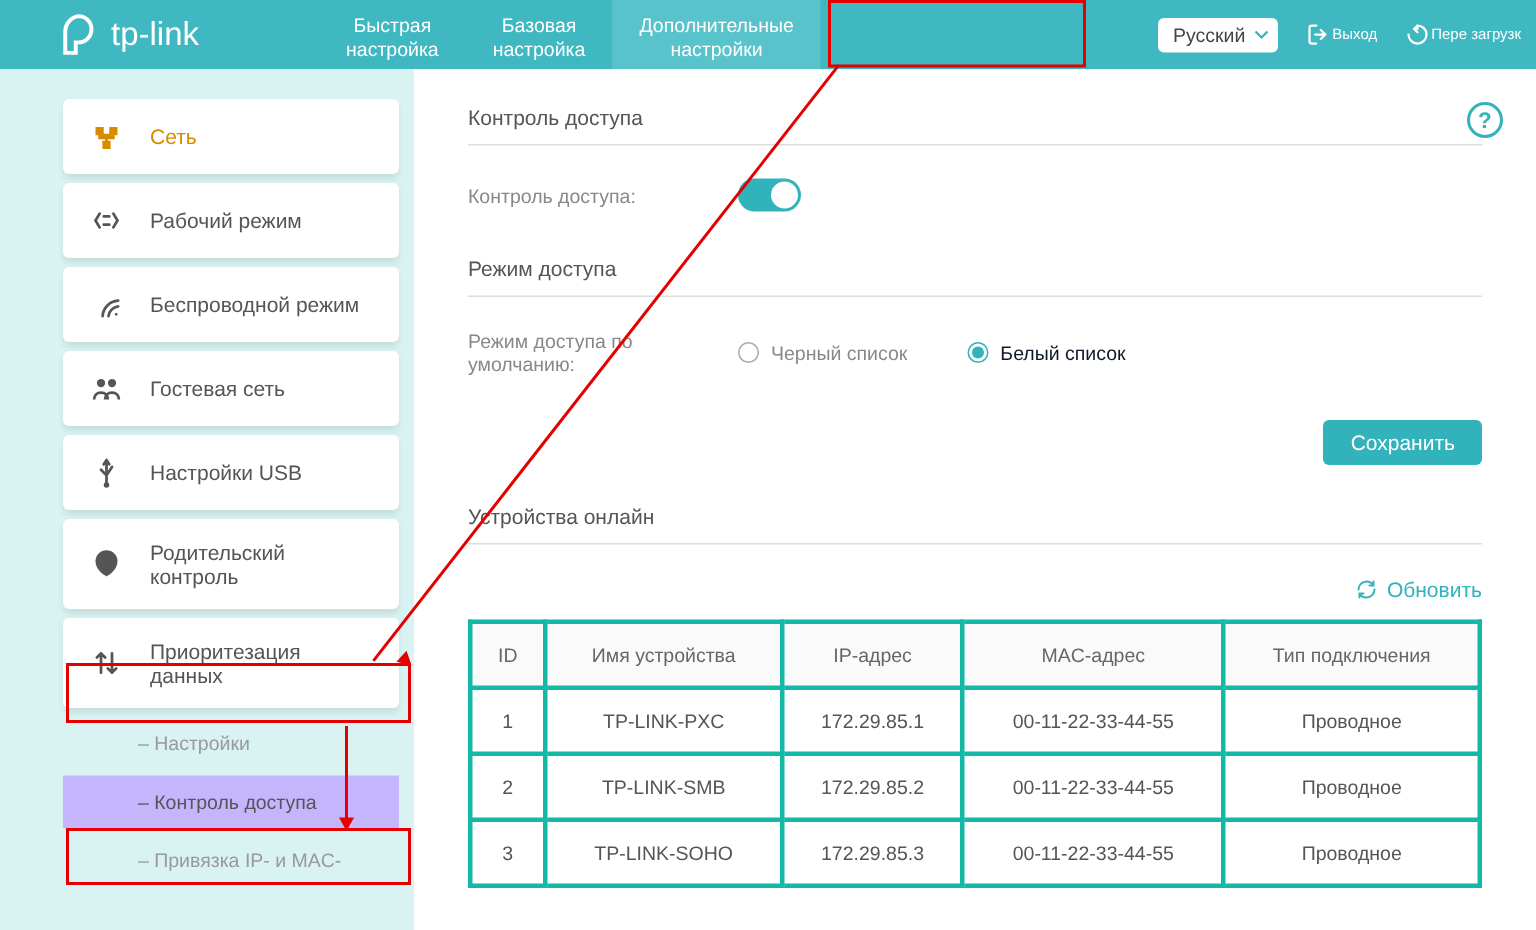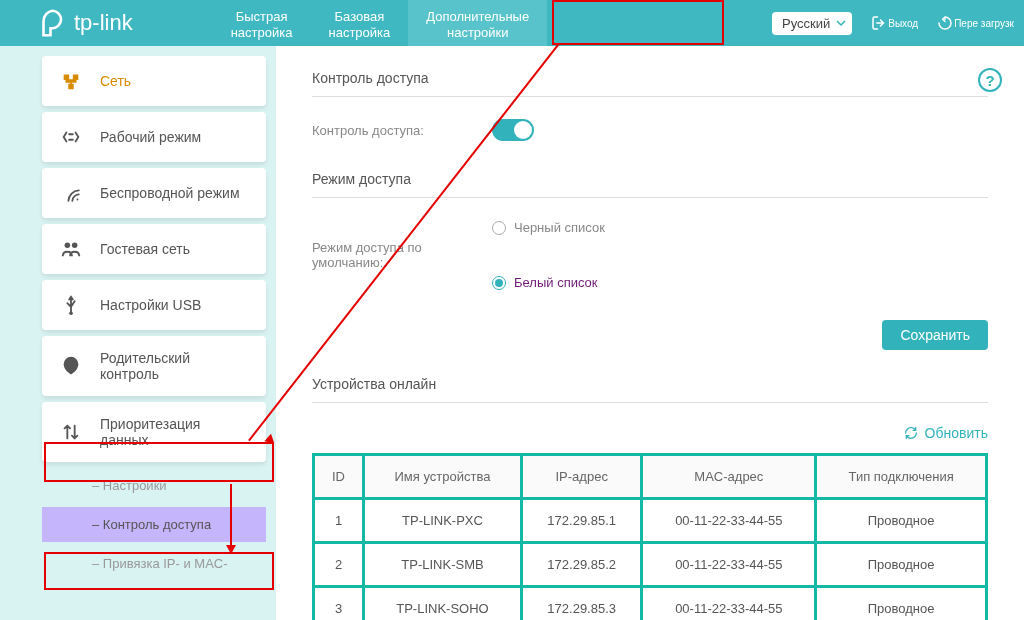--- a/index.html
+++ b/index.html
@@ -19,42 +19,42 @@
   .lang-wrap svg { position: absolute; right: 6px; top: 50%; transform: translateY(-50%); pointer-events:none; }
   .hdr-btn { display: flex; align-items: center; font-size: 10px; cursor: pointer; color:#fff; }
   .hdr-btn svg { width: 18px; height: 18px; }
 
   
   .layout { display: flex; height: calc(620px - 46px); }
 
   
   .sidebar { width: 276px; background: #d9f2f2; padding: 8px 0 0 0; overflow-y: auto; }
   .side-item { background: #fff; margin: 2px 10px 6px 42px; border-radius: 4px; display: flex; align-items: center; gap: 18px; padding: 14px 18px; font-size: 14px; color: #555; cursor: pointer; box-shadow: 0 3px 4px rgba(0,0,0,0.08); }
-  .side-item.top { margin-top: 2px; }
+  .side-item.top { margin-top: 12px; }
   .side-item .icn { width: 22px; height: 22px; flex-shrink: 0; display:flex; align-items:center; justify-content:center; }
   .side-item.selected { background: #f7b500; color: #444; }
   .side-item.network .lbl { color: #d98b00; }
   .side-sub { margin: 4px 10px 0 42px; padding: 10px 10px 10px 50px; font-size: 13px; color: #999; cursor: pointer; }
   .side-sub.active { background: #c4b5fd; color: #555; }
 
   
   .main { flex: 1; background: #fff; padding: 24px 36px 0 36px; position: relative; overflow-y:auto; }
   .help-icon { position: absolute; right: 22px; top: 22px; width: 24px; height: 24px; border: 2px solid #32b2bb; border-radius: 50%; color: #32b2bb; font-size: 15px; font-weight: bold; display: flex; align-items: center; justify-content: center; cursor: pointer; }
   h2.section { font-size: 14px; font-weight: 400; color: #555; margin-bottom: 10px; }
   .divider { border-top: 1px solid #ddd; margin-bottom: 22px; }
   .row { display: flex; align-items: center; margin-bottom: 30px; font-size: 13px; color: #888; }
   .row .label { width: 180px; }
   .toggle { width: 42px; height: 22px; background: #32b2bb; border-radius: 11px; position: relative; cursor: pointer; }
   .toggle::after { content:""; position:absolute; width:18px; height:18px; background:#fff; border-radius:50%; top:2px; right:2px; }
-  .radios { display: flex; gap: 40px; flex-direction: column; }
+  .radios { display: flex; gap: 40px; }
   .radio { display: flex; align-items: center; gap: 8px; cursor: pointer; font-size:13px; }
   .radio .circ { width: 14px; height: 14px; border: 1px solid #aaa; border-radius: 50%; display:flex; align-items:center; justify-content:center; }
   .radio.on .circ { border-color: #32b2bb; }
   .radio.on .circ::after { content:""; width:8px; height:8px; background:#32b2bb; border-radius:50%; }
-  .radio.on .rlabel { color:#701a75; }
+  .radio.on .rlabel { color:#0f172a; }
   .save-btn { background: #32b2bb; color: #fff; border: none; border-radius: 4px; padding: 7px 18px; font-size: 14px; cursor: pointer; float: right; margin-bottom: 26px; }
   .clearfix::after { content:""; display:block; clear:both; }
 
   .refresh { float: right; color: #32b2bb; font-size: 14px; cursor: pointer; display:flex; align-items:center; gap:6px; margin-bottom:12px; }
   .refresh svg { width:16px; height:16px; }
 
   table.dev { width: 100%; border-collapse: collapse; font-size: 13px; color:#555; }
   table.dev th, table.dev td { border: 3px solid #14b8a6; padding: 13px 8px; text-align: center; }
   table.dev th { font-weight: normal; color: #666; background:#fafafa; }
 

